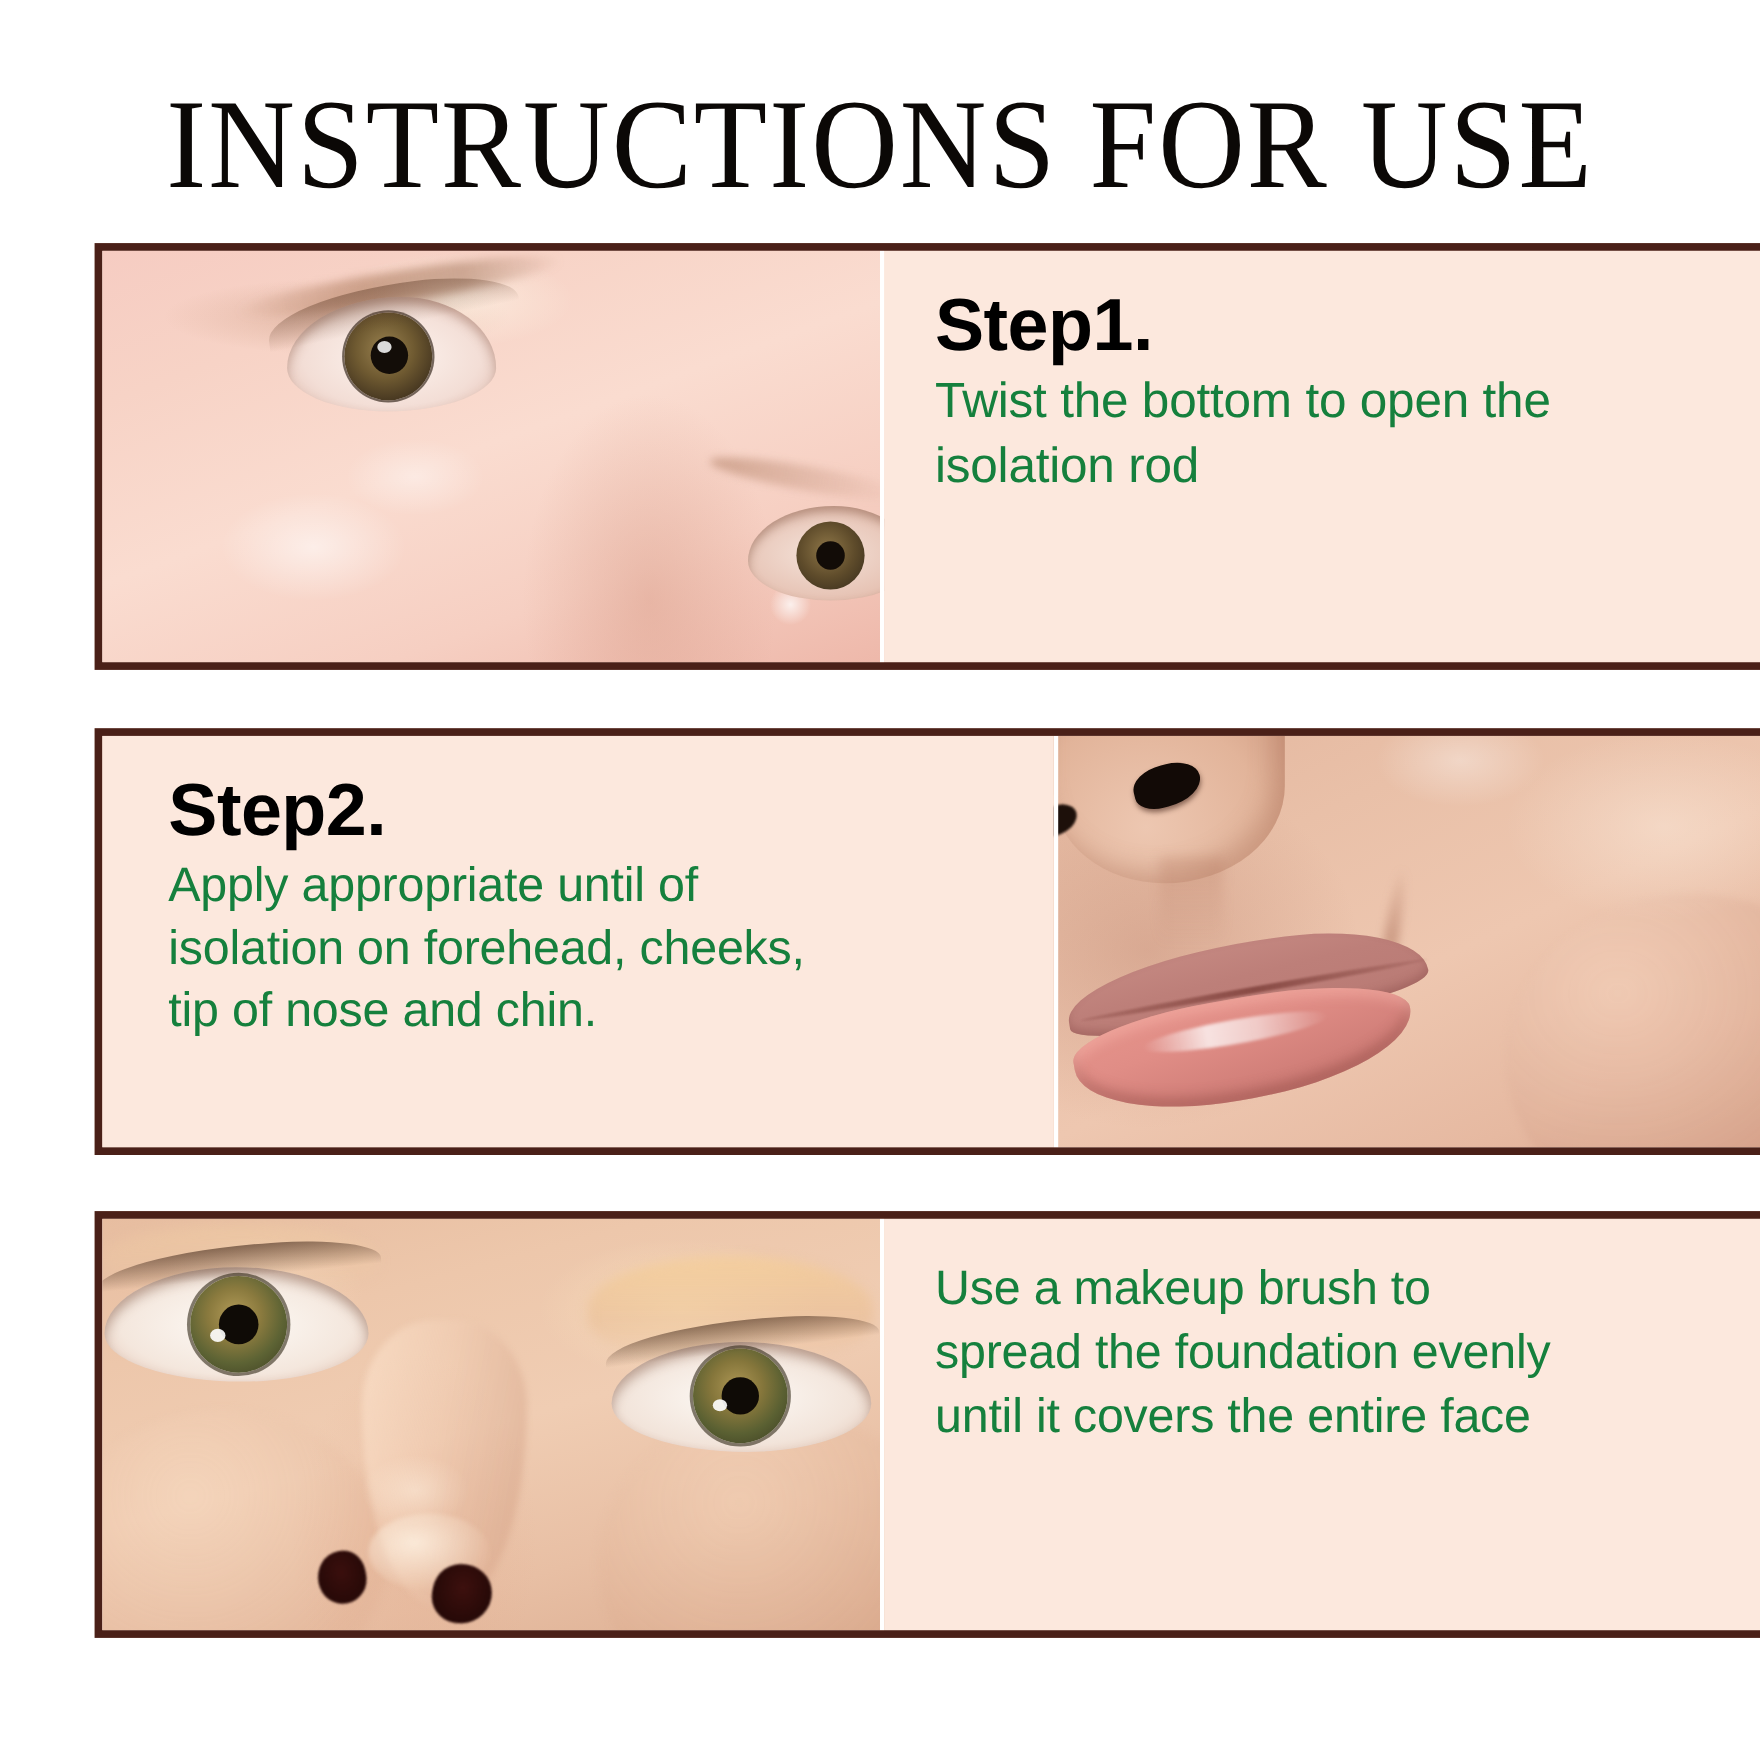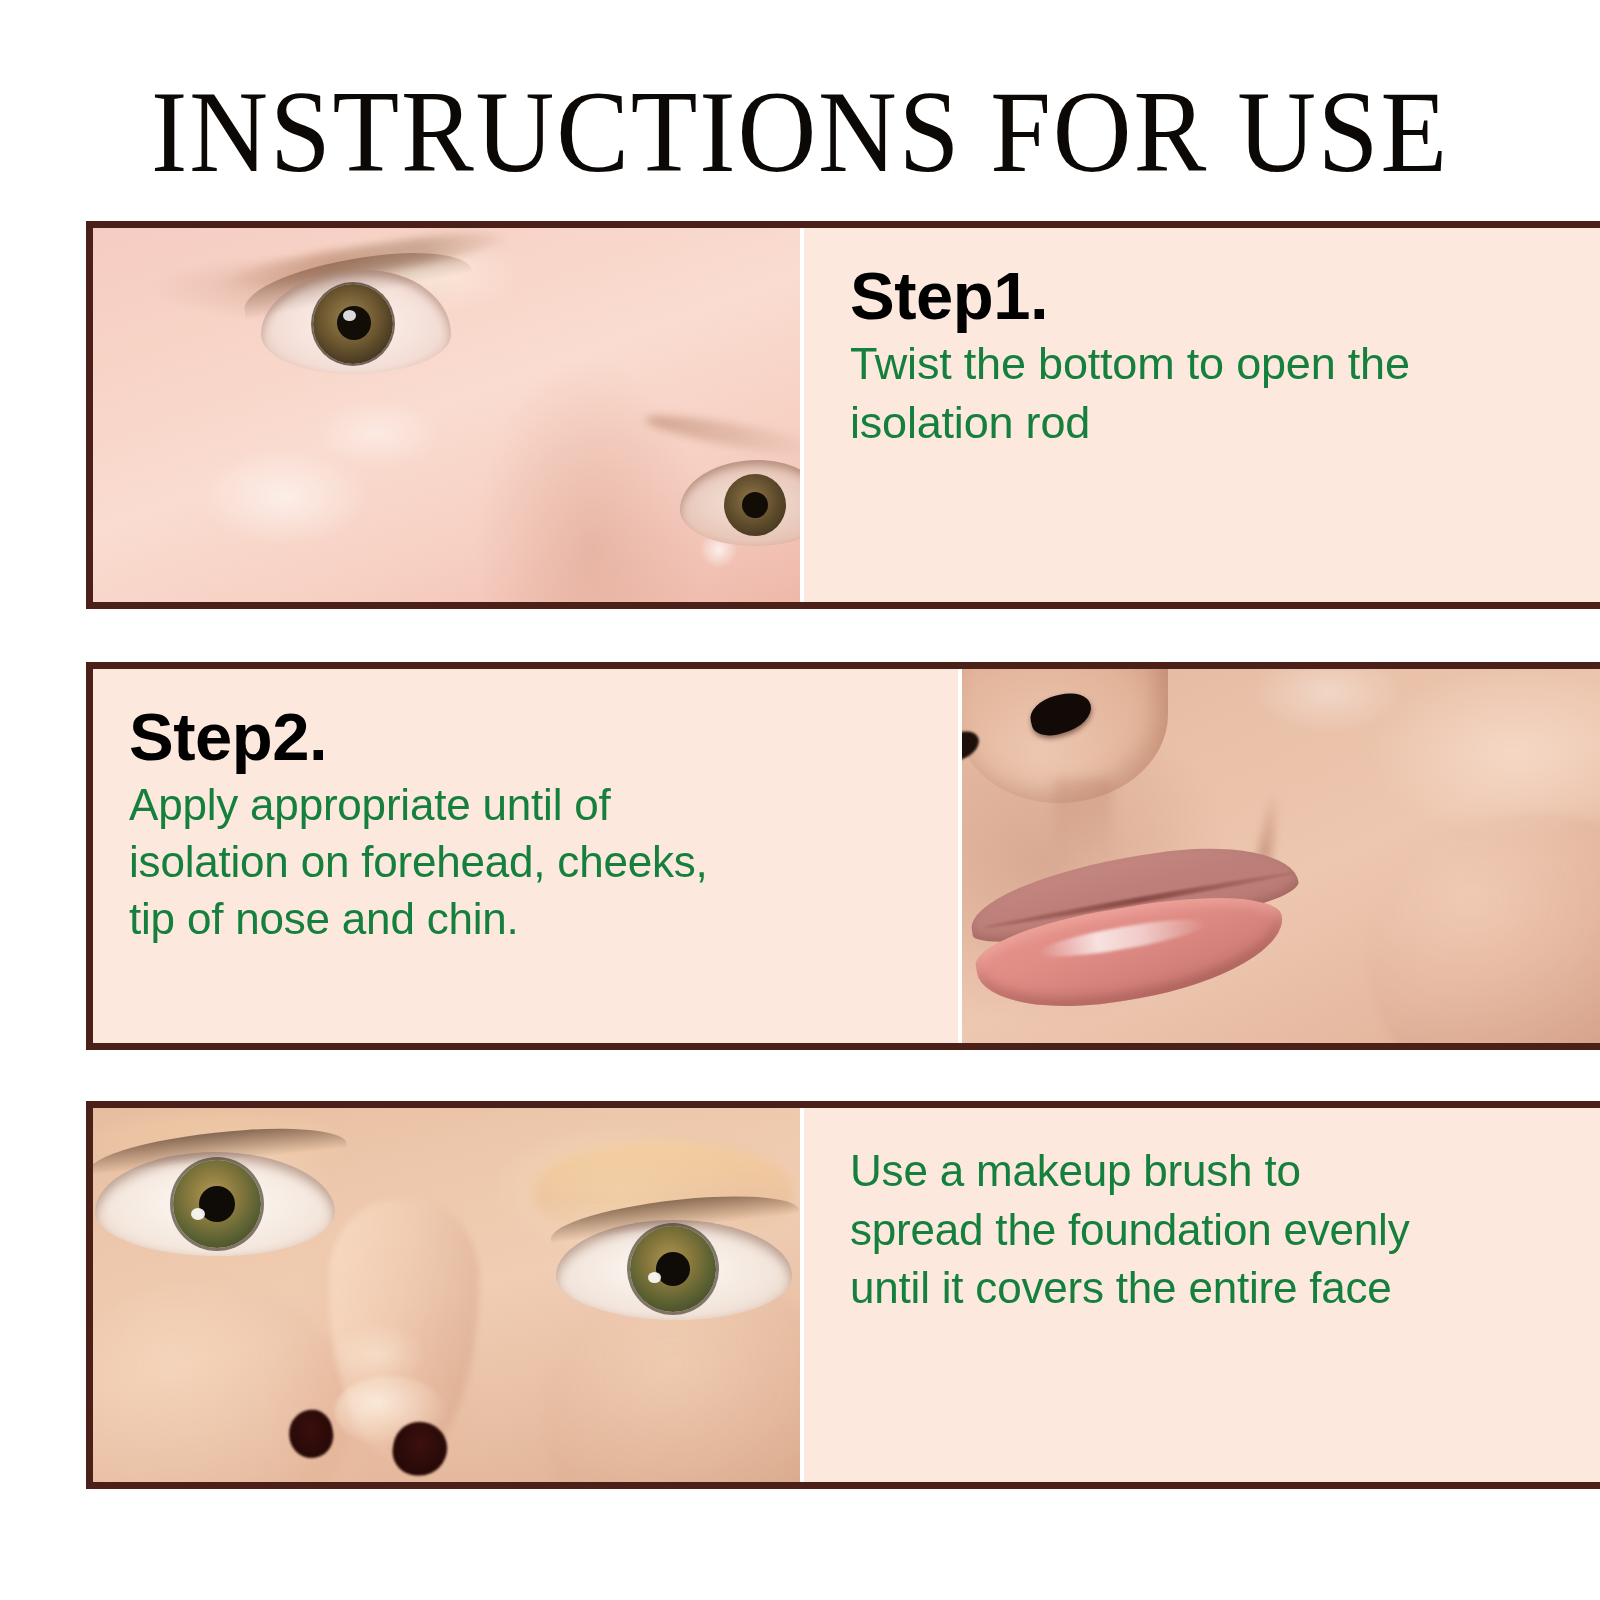--- a/index.html
+++ b/index.html
@@ -55,21 +55,21 @@
     overflow: hidden;
     background: #f1cfc2;
   }
   .panel-text {
     flex: 1 1 auto;
     background: #fce8dd;
     position: relative;
     padding: 34px 40px 20px 46px;
     box-sizing: border-box;
   }
-  .panel-text.left  { padding-left: 36px; }
+  .panel-text.left  { padding-left: 60px; }
 
   .gap-line {
     position: absolute;
     top: 0; bottom: 0;
     width: 4px;
     background: #ffffff;
     z-index: 5;
   }
   .gap-right { right: 0; }
   .gap-left  { left: 0; }

